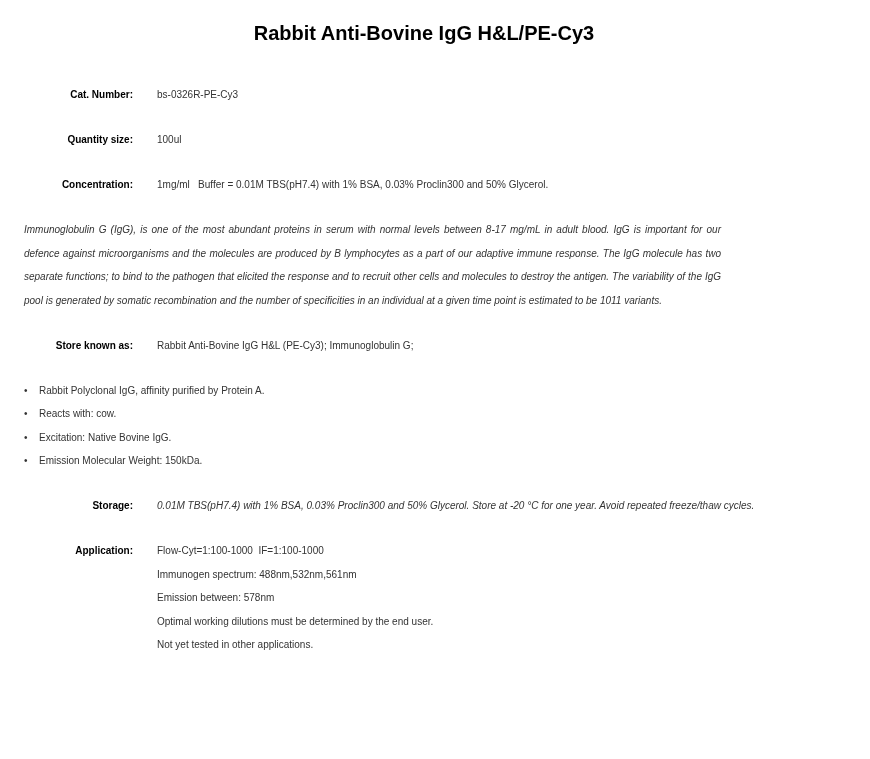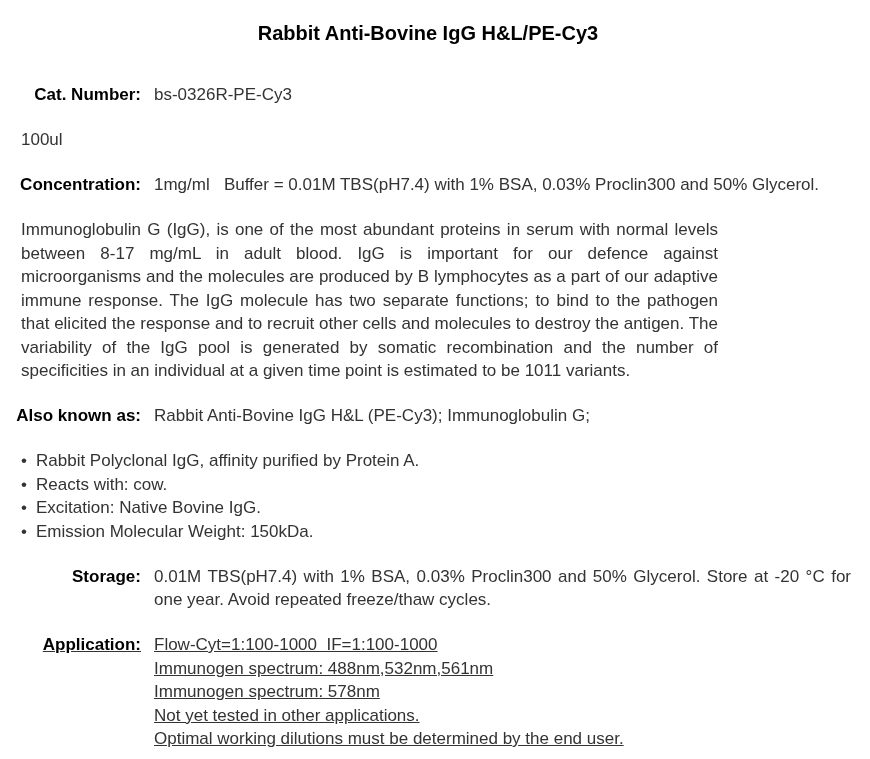--- a/index.html
+++ b/index.html
@@ -13,54 +13,54 @@
     width:870px;
     height:759px;
     background:var(--bg);
     font-family:"Liberation Sans","DejaVu Sans",sans-serif;
     color:var(--text-body);
     overflow:hidden;
   }
   .doc{
     width:870px;
     height:759px;
-    padding:21px 22px 0 8px;
+    padding:21px 22px 0 0;
   }
   .title{
     text-align:center;
     font-size:20px;
     line-height:24px;
     font-weight:bold;
     color:var(--text-strong);
     margin:0 0 38px 0;
   }
   .rows{
-    font-size:17px;
+    font-size:10px;
     line-height:23.5px;
   }
   .row{
     display:flex;
     align-items:flex-start;
     margin-bottom:21.5px;
   }
-  .row:last-child{margin-bottom:0;text-decoration:underline;}
+  .row:last-child{margin-bottom:0;}
   .label{
     width:133px;
     flex:0 0 133px;
     text-align:right;
     font-weight:bold;
     color:var(--text-strong);
   }
   .value{
-    margin-left:13px;
+    margin-left:24px;
     width:697px;
     flex:0 0 697px;
     color:var(--text-body);
   }
-  .justify{text-align:justify;}
+  .justify{text-align:justify;font-style:italic;}
   ul.bullets{
     list-style:none;
     margin:0;
     padding:0;
   }
   ul.bullets li{
     display:flex;
   }
   ul.bullets .bullet{
     width:15px;
@@ -76,34 +76,35 @@
   <h1 class="title">Rabbit Anti-Bovine IgG H&amp;L/PE-Cy3</h1>
 
   <div class="rows">
 
     <div class="row">
       <div class="label">Cat. Number:</div>
       <div class="value">bs-0326R-PE-Cy3</div>
     </div>
 
     <div class="row">
+      <div class="label">Quantity size:</div>
       <div class="value">100ul</div>
     </div>
 
     <div class="row">
       <div class="label">Concentration:</div>
       <div class="value">1mg/ml&nbsp;&nbsp; Buffer = 0.01M TBS(pH7.4) with 1% BSA, 0.03% Proclin300 and 50% Glycerol.</div>
     </div>
 
     <div class="row">
       <div class="value justify">Immunoglobulin G (IgG), is one of the most abundant proteins in serum with normal levels between 8-17 mg/mL in adult blood. IgG is important for our defence against microorganisms and the molecules are produced by B lymphocytes as a part of our adaptive immune response. The IgG molecule has two separate functions; to bind to the pathogen that elicited the response and to recruit other cells and molecules to destroy the antigen. The variability of the IgG pool is generated by somatic recombination and the number of specificities in an individual at a given time point is estimated to be 1011 variants.</div>
     </div>
 
     <div class="row">
-      <div class="label">Also known as:</div>
+      <div class="label">Store known as:</div>
       <div class="value">Rabbit Anti-Bovine IgG H&amp;L (PE-Cy3); Immunoglobulin G;</div>
     </div>
 
     <div class="row">
       <div class="value">
         <ul class="bullets">
           <li>
             <span class="bullet">•</span>
             <span>Rabbit Polyclonal IgG, affinity purified by Protein A.</span>
           </li>
@@ -126,20 +127,20 @@
     <div class="row">
       <div class="label">Storage:</div>
       <div class="value justify">0.01M TBS(pH7.4) with 1% BSA, 0.03% Proclin300 and 50% Glycerol. Store at -20 °C for one year. Avoid repeated freeze/thaw cycles.</div>
     </div>
 
     <div class="row">
       <div class="label">Application:</div>
       <div class="value">
         <span class="line">Flow-Cyt=1:100-1000&nbsp; IF=1:100-1000</span>
         <span class="line">Immunogen spectrum: 488nm,532nm,561nm</span>
-        <span class="line">Immunogen spectrum: 578nm</span>
+        <span class="line">Emission between: 578nm</span>
+        <span class="line">Optimal working dilutions must be determined by the end user.</span>
         <span class="line">Not yet tested in other applications.</span>
-        <span class="line">Optimal working dilutions must be determined by the end user.</span>
       </div>
     </div>
 
   </div>
 </div>
 
 </body></html>

